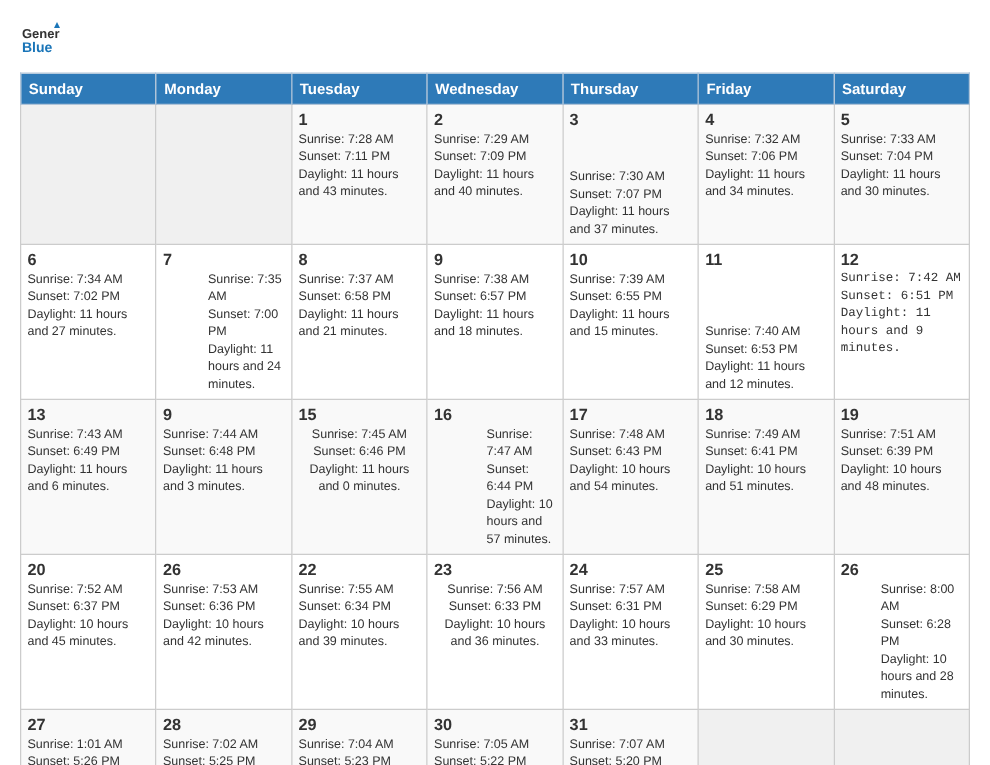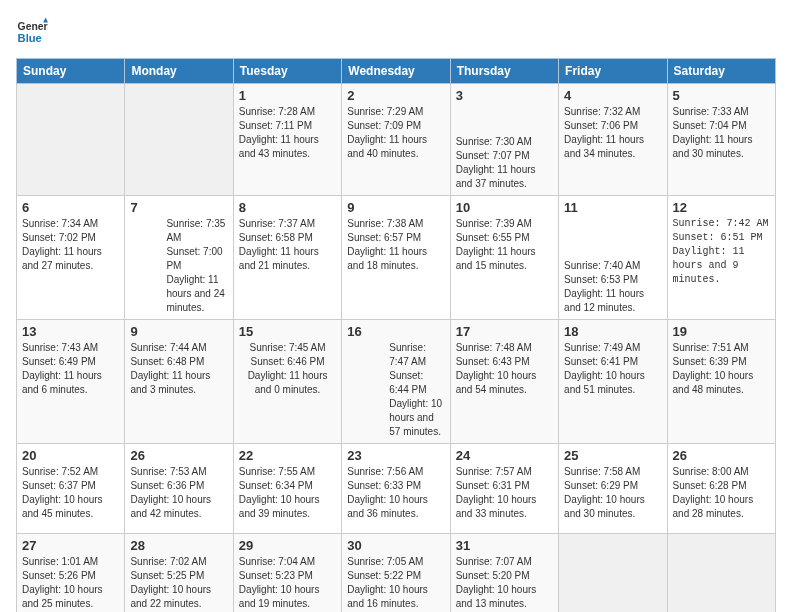--- a/index.html
+++ b/index.html
@@ -239,39 +239,39 @@
 Daylight: 10 hours and 42 minutes.</div>
         </td>
         <td>
           <span class="day-num">22</span>
           <div class="day-info" style="white-space: pre-line;">Sunrise: 7:55 AM
 Sunset: 6:34 PM
 Daylight: 10 hours and 39 minutes.</div>
         </td>
         <td>
           <span class="day-num">23</span>
-          <div class="day-info" style="white-space: pre-line;">Sunrise: 7:56 AM
+          <div class="day-info" style="white-space: pre-line; text-align: center;">Sunrise: 7:56 AM
 Sunset: 6:33 PM
 Daylight: 10 hours and 36 minutes.</div>
         </td>
         <td>
           <span class="day-num">24</span>
           <div class="day-info" style="white-space: pre-line;">Sunrise: 7:57 AM
 Sunset: 6:31 PM
 Daylight: 10 hours and 33 minutes.</div>
         </td>
         <td>
           <span class="day-num">25</span>
           <div class="day-info" style="white-space: pre-line;">Sunrise: 7:58 AM
 Sunset: 6:29 PM
 Daylight: 10 hours and 30 minutes.</div>
         </td>
         <td>
           <span class="day-num">26</span>
-          <div class="day-info" style="white-space: pre-line;">Sunrise: 8:00 AM
+          <div class="day-info" style="white-space: pre-line; margin-left: 32px;">Sunrise: 8:00 AM
 Sunset: 6:28 PM
 Daylight: 10 hours and 28 minutes.</div>
         </td>
       </tr>
       <tr>
         <td>
           <span class="day-num">27</span>
           <div class="day-info" style="white-space: pre-line;">Sunrise: 1:01 AM
 Sunset: 5:26 PM
 Daylight: 10 hours and 25 minutes.</div>

